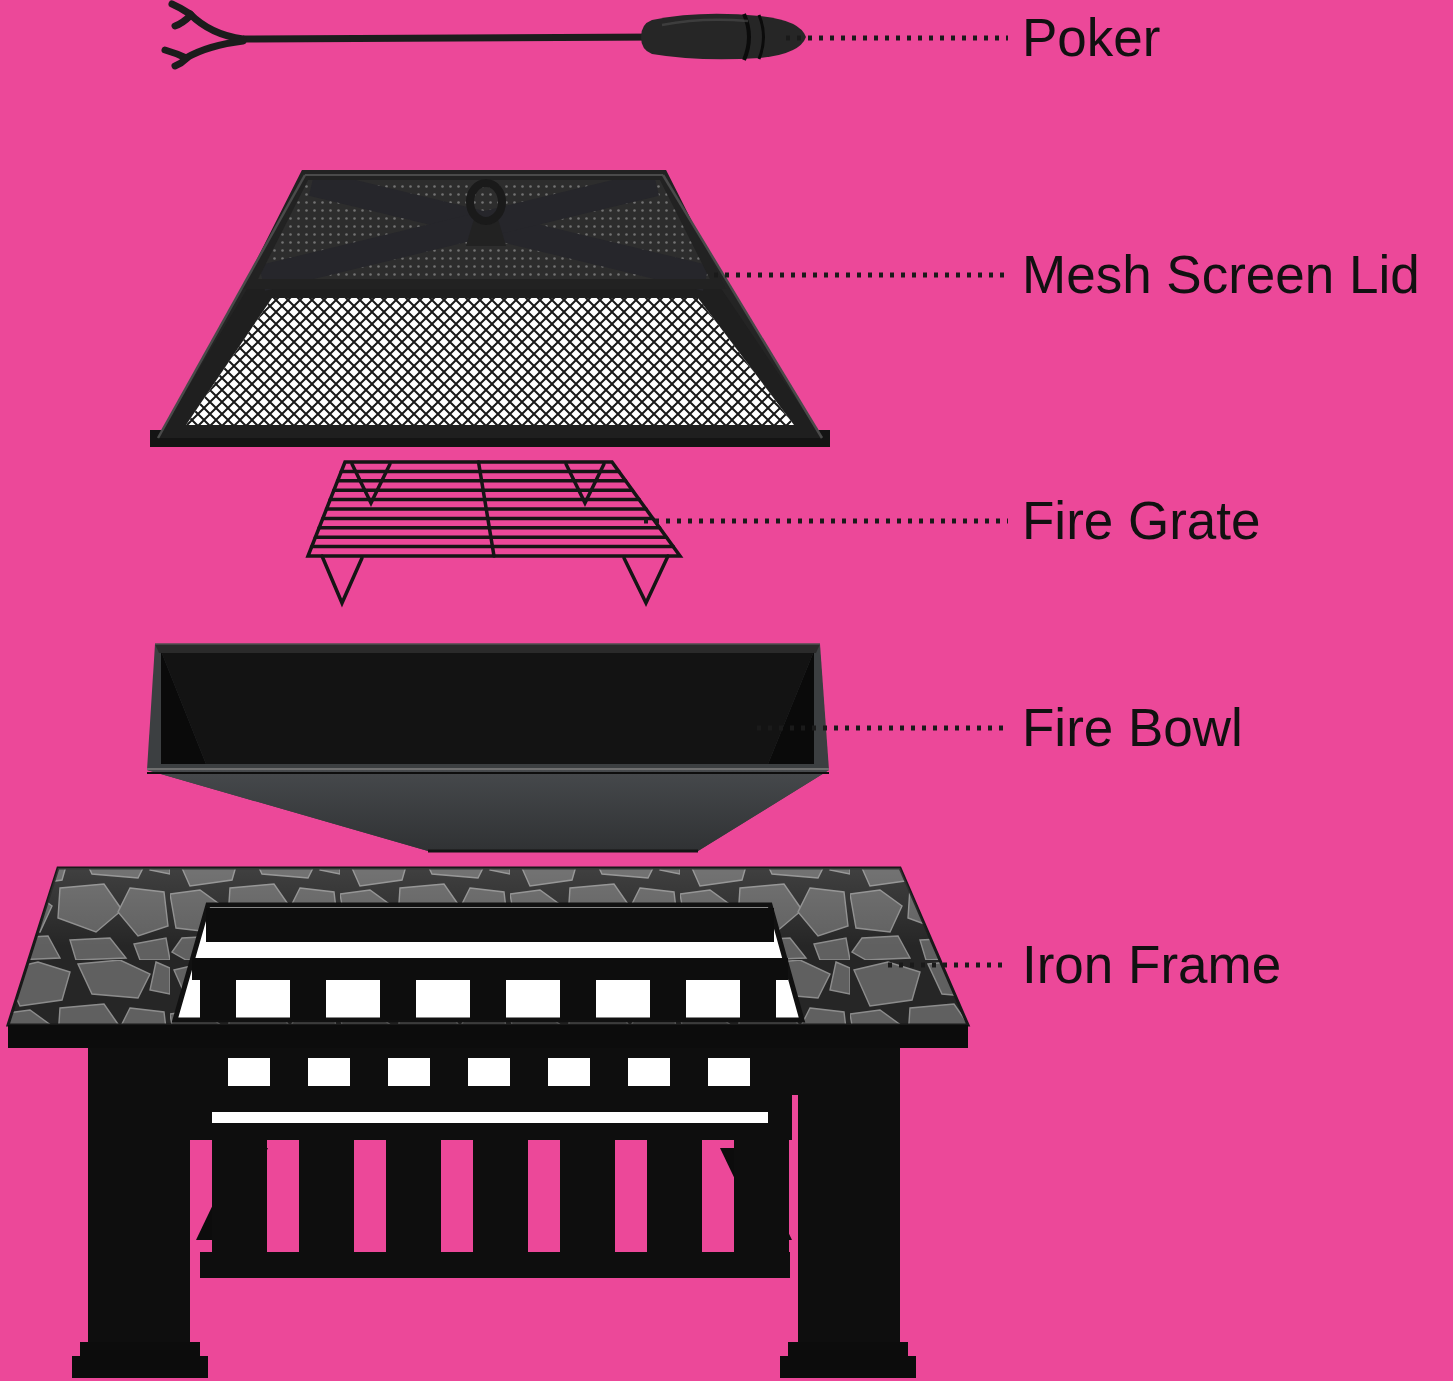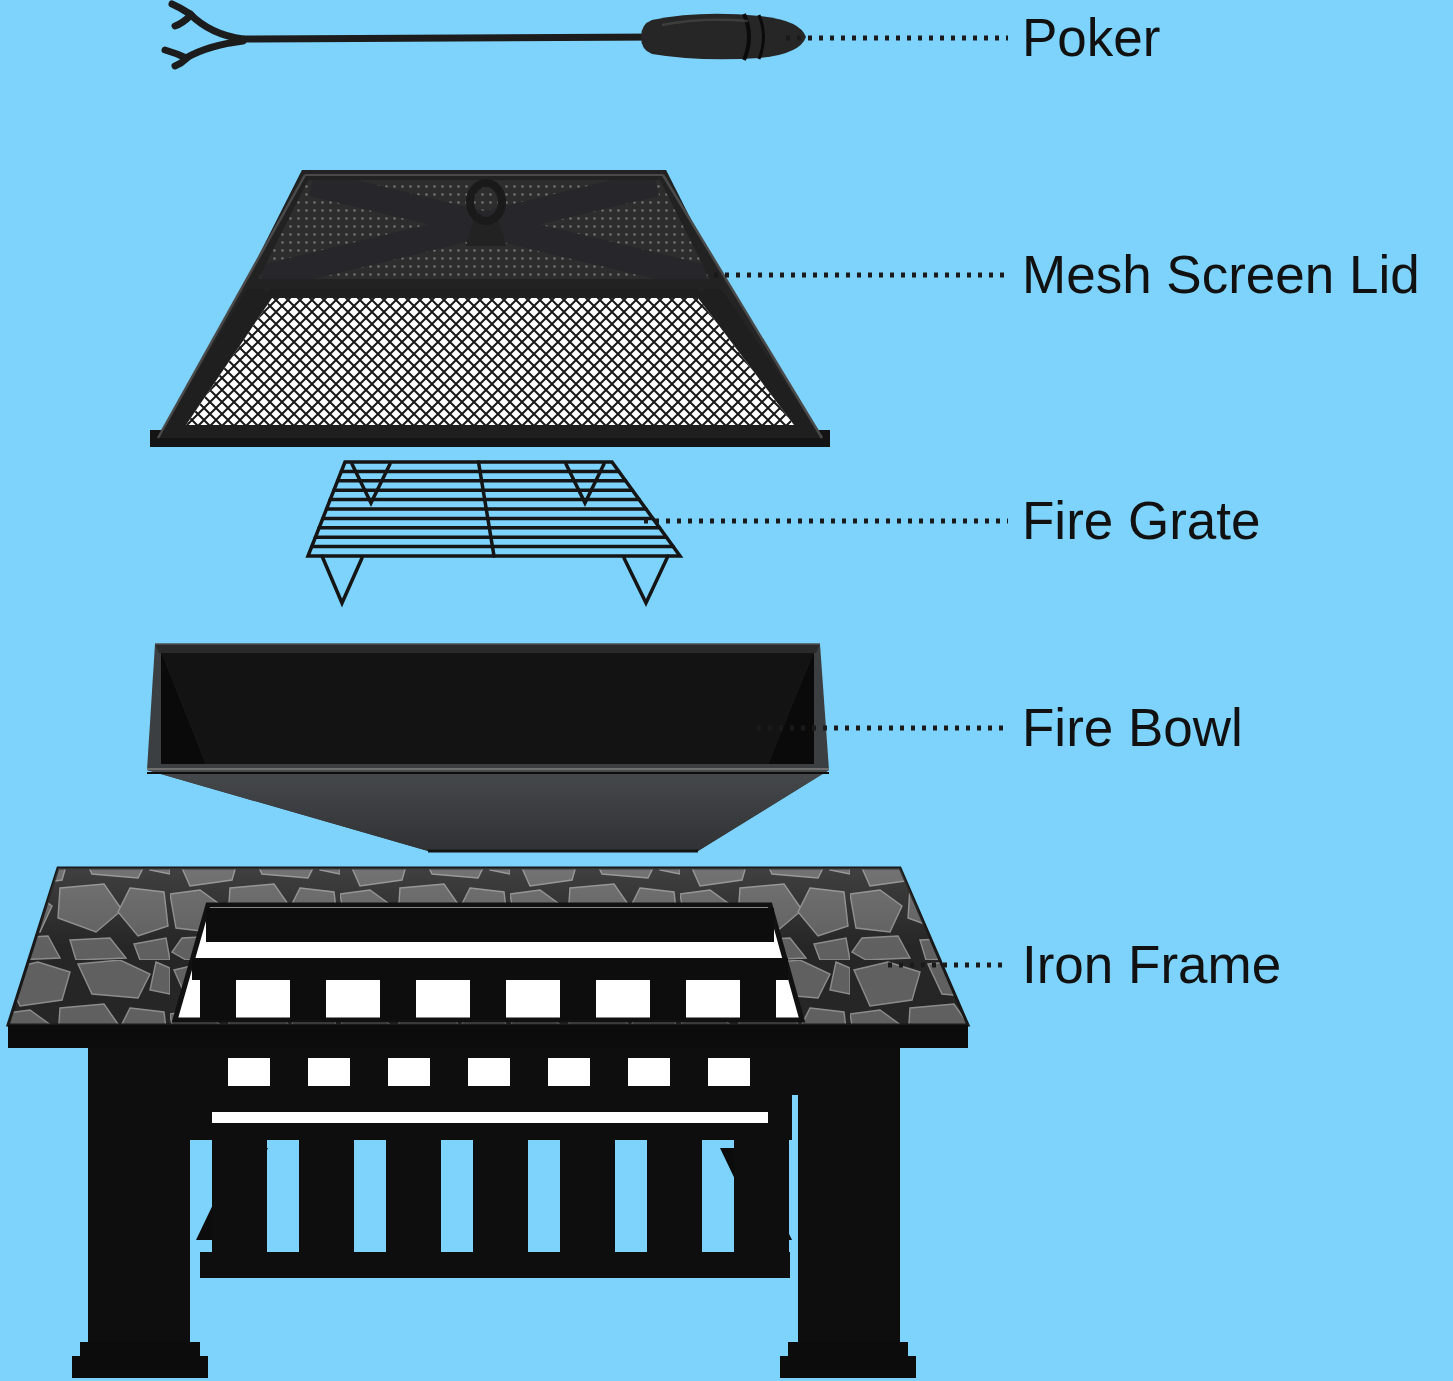--- a/index.html
+++ b/index.html
@@ -1,19 +1,19 @@
 <!DOCTYPE html>
 <html><head>
 <meta charset="utf-8">
 <style>
   html,body{margin:0;padding:0;background:#ffffff;}
   .canvas{
     position:relative;
     width:1453px;height:1381px;
-    background:#7dd3fc;
+    background:#ec4899;
     font-family:"Liberation Sans", sans-serif;
     overflow:hidden;
   }
   svg text{
     font-family:"Liberation Sans", sans-serif;
     font-size:53px;
     fill:#111111;
   }
 </style>
 </head>

